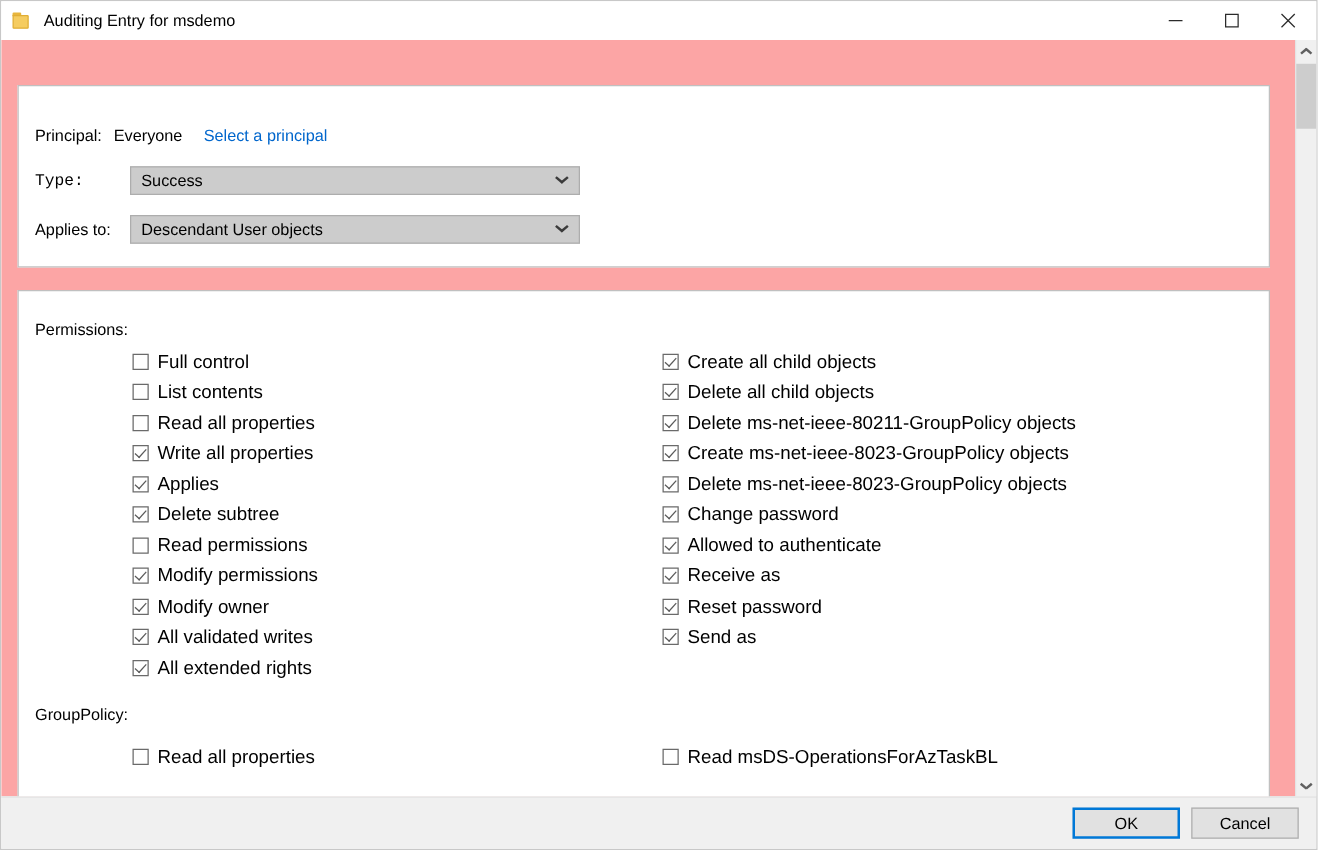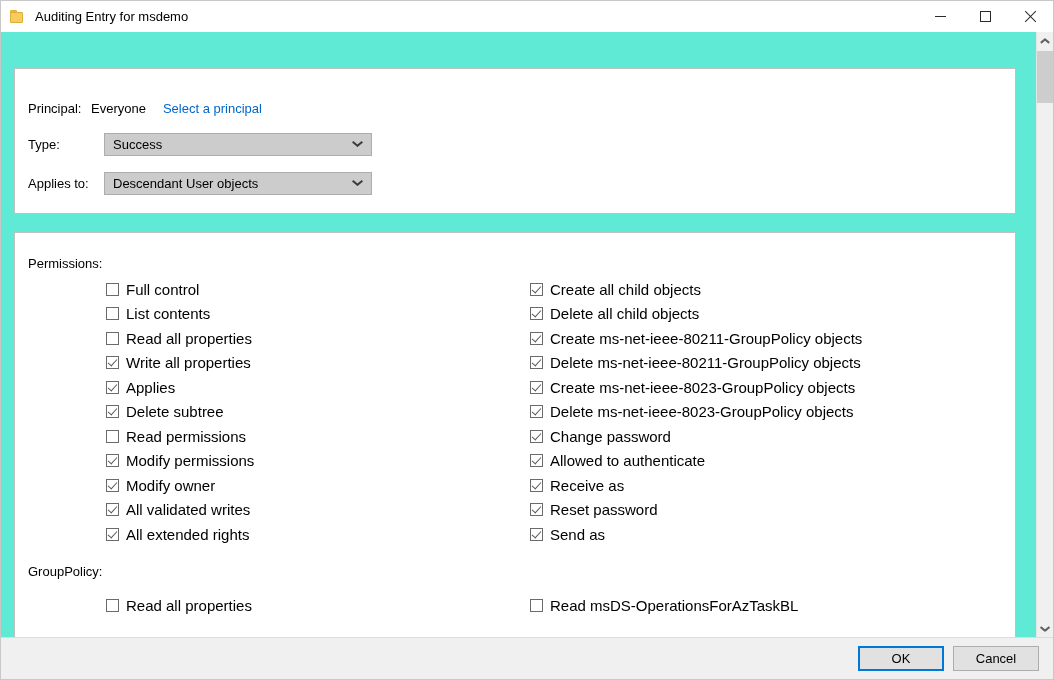--- a/index.html
+++ b/index.html
@@ -120,21 +120,21 @@
     position: relative;
     flex: 1;
     background: #ffffff;
     overflow: hidden;
   }
   .content {
     position: absolute;
     left: 0; top: 0;
     width: 1035px;
     height: 100%;
-    background: #5eead4;
+    background: #fca5a5;
     box-sizing: border-box;
     padding: 0;
   }
 
   
   .panel {
     position: absolute;
     background: #ffffff;
     border: 1px solid #c0c0c0;
     box-sizing: border-box;
@@ -173,26 +173,26 @@
     margin-right: 17px;
     white-space: nowrap;
   }
   .link {
     font-size: 13px;
     color: #0066cc;
     cursor: pointer;
     white-space: nowrap;
   }
   #row-type { left: 13px; top: 64px; }
-  #row-type .field-label { width: 76px; }
+  #row-type .field-label { width: 76px; font-family: Liberation Mono, monospace; }
   #row-applies { left: 13px; top: 103px; }
   #row-applies .field-label { width: 76px; }
 
   .combo {
-    width: 268px;
+    width: 360px;
     height: 23px;
     background: #cccccc;
     border: 1px solid #adadad;
     box-sizing: border-box;
     display: flex;
     align-items: center;
     padding: 0 8px;
     position: relative;
     font-size: 13px;
     color: #000000;
@@ -459,24 +459,20 @@
             <div class="check-row">
               <span class="cb checked"></span>
               <span class="cb-label">Create all child objects</span>
             </div>
             <div class="check-row">
               <span class="cb checked"></span>
               <span class="cb-label">Delete all child objects</span>
             </div>
             <div class="check-row">
               <span class="cb checked"></span>
-              <span class="cb-label">Create ms-net-ieee-80211-GroupPolicy objects</span>
-            </div>
-            <div class="check-row">
-              <span class="cb checked"></span>
               <span class="cb-label">Delete ms-net-ieee-80211-GroupPolicy objects</span>
             </div>
             <div class="check-row">
               <span class="cb checked"></span>
               <span class="cb-label">Create ms-net-ieee-8023-GroupPolicy objects</span>
             </div>
             <div class="check-row">
               <span class="cb checked"></span>
               <span class="cb-label">Delete ms-net-ieee-8023-GroupPolicy objects</span>
             </div>

